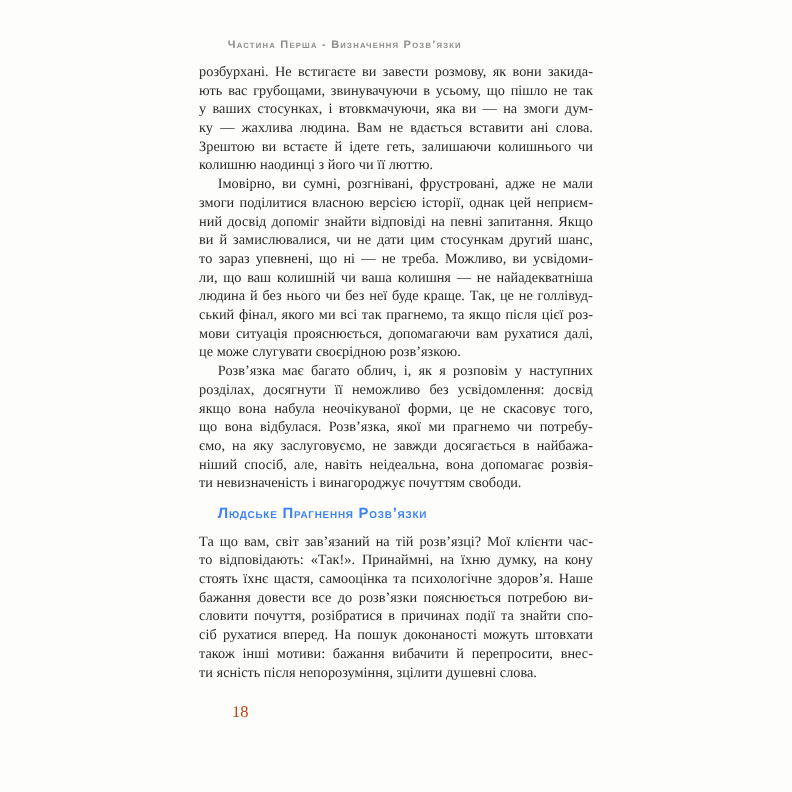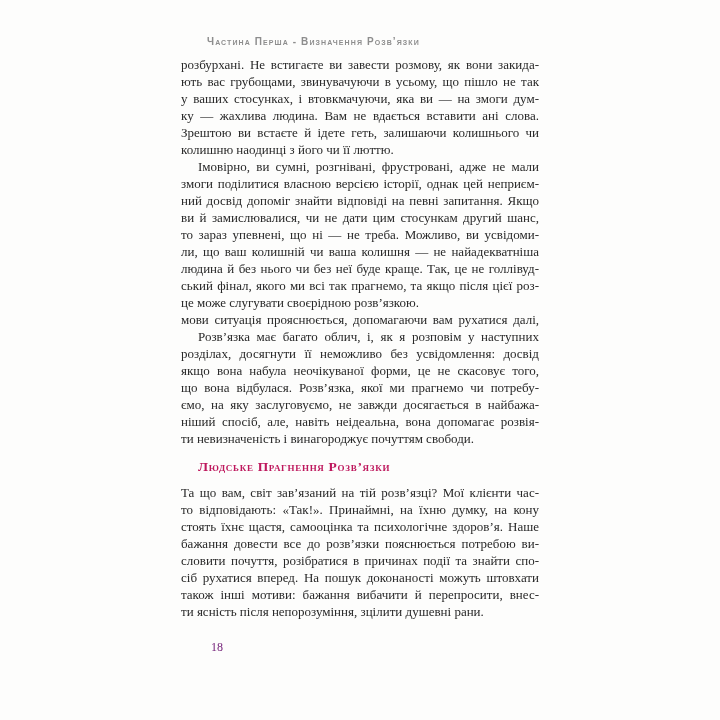--- a/index.html
+++ b/index.html
@@ -38,35 +38,35 @@
     font-size: 13px;
     line-height: 17px;
     color: #282828;
     text-align: justify;
     text-align-last: justify;
     white-space: normal;
   }
   .line.last { text-align-last: left; }
   .line.indent { padding-left: 17px; }
   .section-heading {
-    font-family: Liberation Serif, serif;
+    font-family: Liberation Sans, sans-serif;
     font-size: 13.5px;
     font-weight: 700;
     font-variant: small-caps;
     letter-spacing: 0.7px;
-    color: #be185d;
+    color: #3b82f6;
     margin: 12px 0 9px 17px;
     white-space: nowrap;
   }
   .page-number {
     position: absolute;
     left: 211px;
     top: 640px;
-    font-size: 12px;
-    color: #701a75;
+    font-size: 15px;
+    color: #c2410c;
   }
 </style>
 </head>
 <body>
 
 <div class="page">
 
   <div class="running-header">Частина Перша - Визначення Розв’язки</div>
 
   <div class="body-col">
@@ -82,22 +82,22 @@
 
     <div class="para">
         <div class="line indent">Імовірно, ви сумні, розгнівані, фрустровані, адже не мали</div>
         <div class="line">змоги поділитися власною версією історії, однак цей неприєм-</div>
         <div class="line">ний досвід допоміг знайти відповіді на певні запитання. Якщо</div>
         <div class="line">ви й замислювалися, чи не дати цим стосункам другий шанс,</div>
         <div class="line">то зараз упевнені, що ні — не треба. Можливо, ви усвідоми-</div>
         <div class="line">ли, що ваш колишній чи ваша колишня — не найадекватніша</div>
         <div class="line">людина й без нього чи без неї буде краще. Так, це не голлівуд-</div>
         <div class="line">ський фінал, якого ми всі так прагнемо, та якщо після цієї роз-</div>
+        <div class="line">мови ситуація прояснюється, допомагаючи вам рухатися далі,</div>
         <div class="line last">це може слугувати своєрідною розв’язкою.</div>
-        <div class="line">мови ситуація прояснюється, допомагаючи вам рухатися далі,</div>
       </div>
 
     <div class="para">
         <div class="line indent">Розв’язка має багато облич, і, як я розповім у наступних</div>
         <div class="line">розділах, досягнути її неможливо без усвідомлення: досвід</div>
         <div class="line">якщо вона набула неочікуваної форми, це не скасовує того,</div>
         <div class="line">що вона відбулася. Розв’язка, якої ми прагнемо чи потребу-</div>
         <div class="line">ємо, на яку заслуговуємо, не завжди досягається в найбажа-</div>
         <div class="line">ніший спосіб, але, навіть неідеальна, вона допомагає розвія-</div>
         <div class="line last">ти невизначеність і винагороджує почуттям свободи.</div>
@@ -106,20 +106,20 @@
     <h2 class="section-heading">Людське Прагнення Розв’язки</h2>
 
     <div class="para">
         <div class="line">Та що вам, світ зав’язаний на тій розв’язці? Мої клієнти час-</div>
         <div class="line">то відповідають: «Так!». Принаймні, на їхню думку, на кону</div>
         <div class="line">стоять їхнє щастя, самооцінка та психологічне здоров’я. Наше</div>
         <div class="line">бажання довести все до розв’язки пояснюється потребою ви-</div>
         <div class="line">словити почуття, розібратися в причинах події та знайти спо-</div>
         <div class="line">сіб рухатися вперед. На пошук доконаності можуть штовхати</div>
         <div class="line">також інші мотиви: бажання вибачити й перепросити, внес-</div>
-        <div class="line last">ти ясність після непорозуміння, зцілити душевні рани.</div>
+        <div class="line last">ти ясність після непорозуміння, зцілити душевні слова.</div>
       </div>
 
   </div>
 
   <div class="page-number">18</div>
 
 </div>
 
 </body></html>

